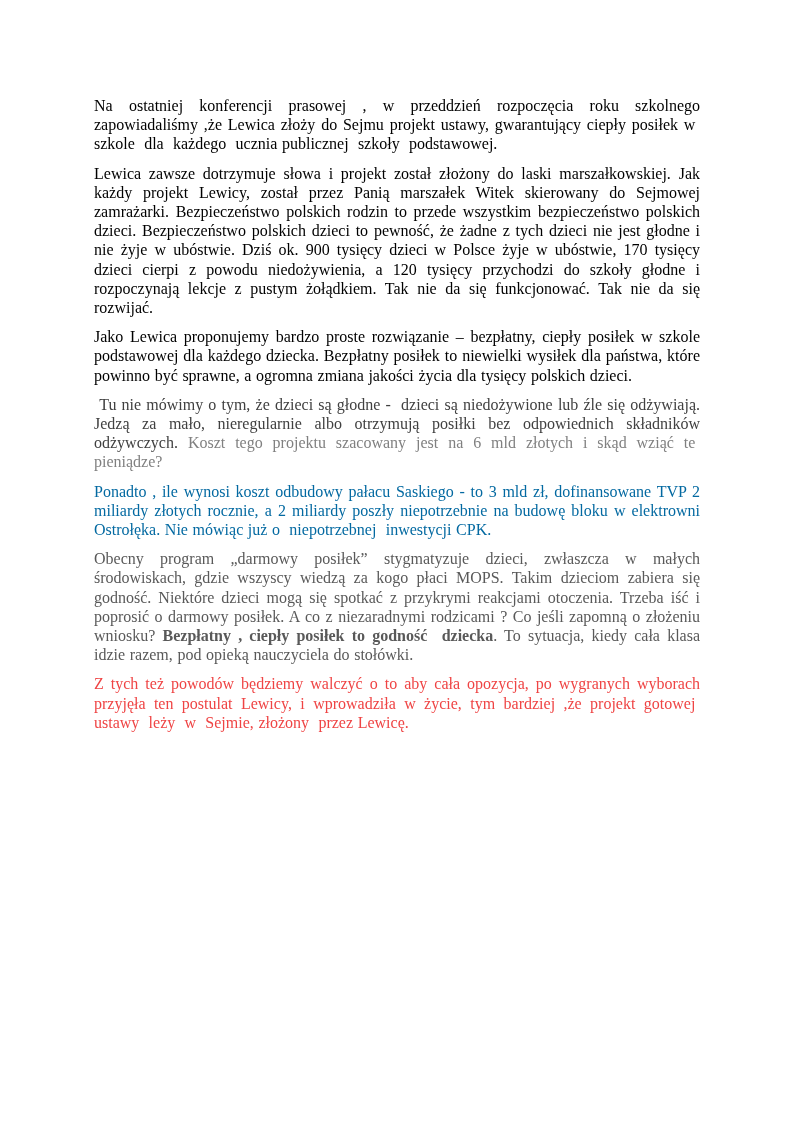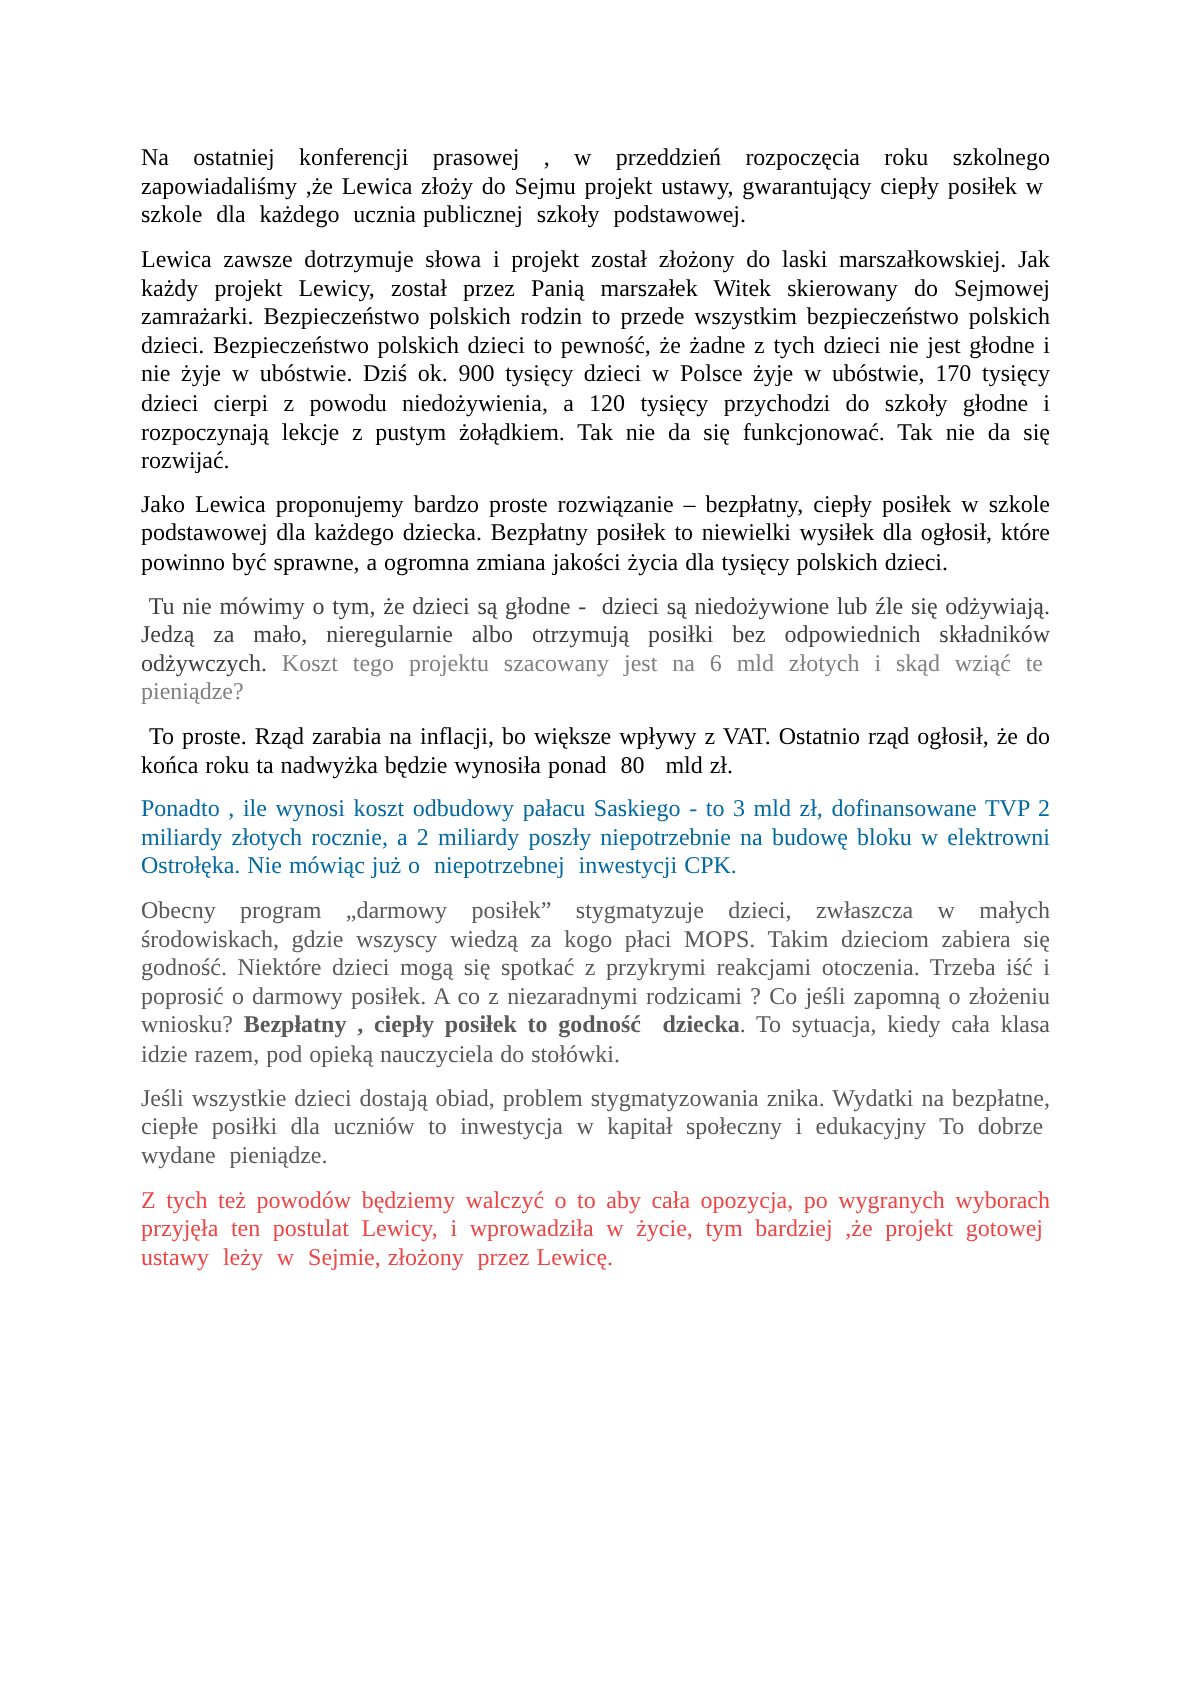--- a/index.html
+++ b/index.html
@@ -26,20 +26,18 @@
     word-spacing: 0.04em;
   }
   .para span { white-space: normal; }
 </style>
 </head>
 <body>
 
 <div class="page">
   <p class="para"><span style="color: rgb(0, 0, 0);">Na ostatniej konferencji prasowej , w przeddzień rozpoczęcia roku szkolnego zapowiadaliśmy ,że Lewica złoży do Sejmu projekt ustawy, gwarantujący ciepły posiłek w&nbsp; szkole&nbsp; dla&nbsp; każdego&nbsp; ucznia publicznej&nbsp; szkoły&nbsp; podstawowej.</span></p>
   <p class="para"><span style="color: rgb(0, 0, 0);">Lewica zawsze dotrzymuje słowa i projekt został złożony do laski marszałkowskiej. Jak każdy projekt Lewicy, został przez Panią marszałek Witek skierowany do Sejmowej zamrażarki. Bezpieczeństwo polskich rodzin to przede wszystkim bezpieczeństwo polskich dzieci. Bezpieczeństwo polskich dzieci to pewność, że żadne z tych dzieci nie jest głodne i nie żyje w ubóstwie. Dziś ok. 900 tysięcy dzieci w Polsce żyje w ubóstwie, 170 tysięcy dzieci cierpi z powodu niedożywienia, a 120 tysięcy przychodzi do szkoły głodne i rozpoczynają lekcje z pustym żołądkiem. Tak nie da się funkcjonować. Tak nie da się rozwijać.</span></p>
-  <p class="para"><span style="color: rgb(0, 0, 0);">Jako Lewica proponujemy bardzo proste rozwiązanie – bezpłatny, ciepły posiłek w szkole podstawowej dla każdego dziecka. Bezpłatny posiłek to niewielki wysiłek dla ogłosił, które powinno być sprawne, a ogromna zmiana jakości życia dla tysięcy polskich dzieci.</span></p>
+  <p class="para"><span style="color: rgb(0, 0, 0);">Jako Lewica proponujemy bardzo proste rozwiązanie – bezpłatny, ciepły posiłek w szkole podstawowej dla każdego dziecka. Bezpłatny posiłek to niewielki wysiłek dla państwa, które powinno być sprawne, a ogromna zmiana jakości życia dla tysięcy polskich dzieci.</span></p>
   <p class="para"><span style="color: #404040;">&nbsp;Tu nie mówimy o tym, że dzieci są głodne -&nbsp; dzieci są niedożywione lub źle się odżywiają. Jedzą za mało, nieregularnie albo otrzymują posiłki bez odpowiednich składników odżywczych. </span><span style="color: rgb(128, 128, 128);">Koszt tego projektu szacowany jest na 6 mld złotych i skąd wziąć te&nbsp; pieniądze?</span></p>
-  <p class="para"><span style="color: rgb(0, 0, 0);">&nbsp;To proste. Rząd zarabia na inflacji, bo większe wpływy z VAT. Ostatnio rząd ogłosił, że do końca roku ta nadwyżka będzie wynosiła ponad&nbsp; 80&nbsp;&nbsp; mld zł.</span></p>
   <p class="para"><span style="color: #0369a1;">Ponadto , ile wynosi koszt odbudowy pałacu Saskiego - to 3 mld zł, dofinansowane TVP 2 miliardy złotych rocznie, a 2 miliardy poszły niepotrzebnie na budowę bloku w elektrowni Ostrołęka. Nie mówiąc już o&nbsp; niepotrzebnej&nbsp; inwestycji CPK.</span></p>
   <p class="para"><span style="color: rgb(89, 89, 89);">Obecny program „darmowy posiłek” stygmatyzuje dzieci, zwłaszcza w małych środowiskach, gdzie wszyscy wiedzą za kogo płaci MOPS. Takim dzieciom zabiera się godność. Niektóre dzieci mogą się spotkać z przykrymi reakcjami otoczenia. Trzeba iść i poprosić o darmowy posiłek. A co z niezaradnymi rodzicami ? Co jeśli zapomną o złożeniu wniosku? </span><span style="color: rgb(89, 89, 89); font-weight: bold;">Bezpłatny , ciepły posiłek to godność&nbsp; dziecka</span><span style="color: rgb(89, 89, 89);">. To sytuacja, kiedy cała klasa idzie razem, pod opieką nauczyciela do stołówki.</span></p>
-  <p class="para"><span style="color: rgb(89, 89, 89);">Jeśli wszystkie dzieci dostają obiad, problem stygmatyzowania znika. Wydatki na bezpłatne, ciepłe posiłki dla uczniów to inwestycja w kapitał społeczny i edukacyjny To dobrze&nbsp; wydane&nbsp; pieniądze.</span></p>
   <p class="para"><span style="color: #ef4444;">Z tych też powodów będziemy walczyć o to aby cała opozycja, po wygranych wyborach przyjęła ten postulat Lewicy, i wprowadziła w życie, tym bardziej ,że projekt gotowej&nbsp; ustawy&nbsp; leży&nbsp; w&nbsp; Sejmie, złożony&nbsp; przez Lewicę.</span></p>
 </div>
 
 </body></html>

